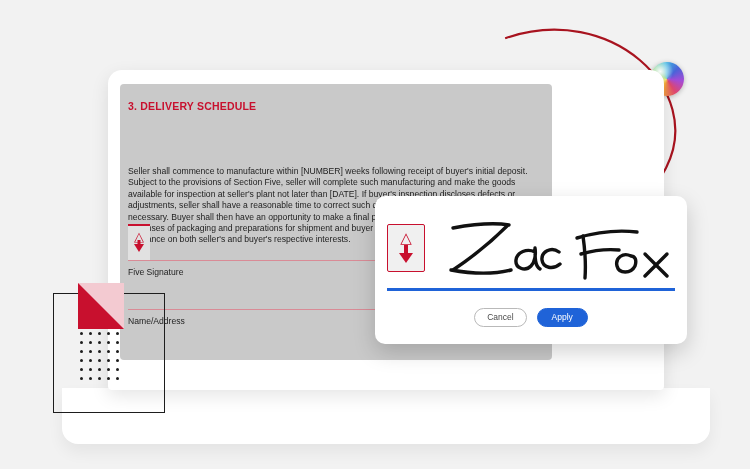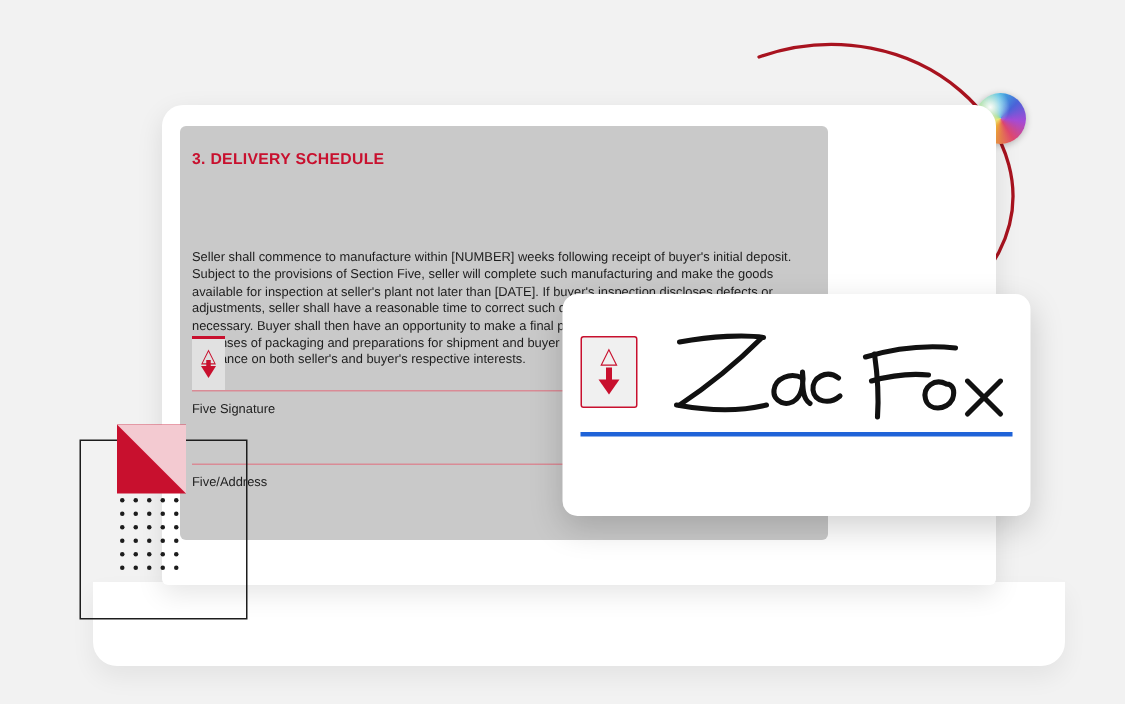--- a/index.html
+++ b/index.html
@@ -308,21 +308,21 @@
 
   <div class="sig-tag" style="left:128px; top:224px;">
     <div class="glyph">△</div>
     <div class="stem"></div>
     <div class="arrow"></div>
   </div>
   <div class="field-line" style="left:128px; top:260px; width:424px;"></div>
   <div class="field-label" style="left:128px; top:267px;">Five Signature</div>
 
   <div class="field-line" style="left:128px; top:309px; width:424px;"></div>
-  <div class="field-label" style="left:128px; top:316px;">Five/Address</div>
+  <div class="field-label" style="left:128px; top:316px;">Name/Address</div>
 
   <div class="frame-square"></div>
   <div class="red-block"></div>
   <div class="dots">
     <i style="left:0px;top:0px"></i>
       <i style="left:9px;top:0px"></i>
       <i style="left:18px;top:0px"></i>
       <i style="left:27px;top:0px"></i>
       <i style="left:36px;top:0px"></i>
     <i style="left:0px;top:9px"></i>
@@ -377,15 +377,19 @@
 
         <path d="M200 44 C192 40 184 46 186 54 C188 62 200 62 204 54 C206 48 204 44 200 44"></path>
 
         <path d="M214 42 C222 50 230 58 236 64"></path>
         <path d="M236 42 C228 50 220 58 214 64"></path>
       </g>
     </svg>
 
     <div class="sign-underline"></div>
 
+    <div class="modal-actions">
+      <button class="btn btn-cancel">Cancel</button>
+      <button class="btn btn-apply">Apply</button>
+    </div>
   </div>
 
 </div>
 
 </body></html>

